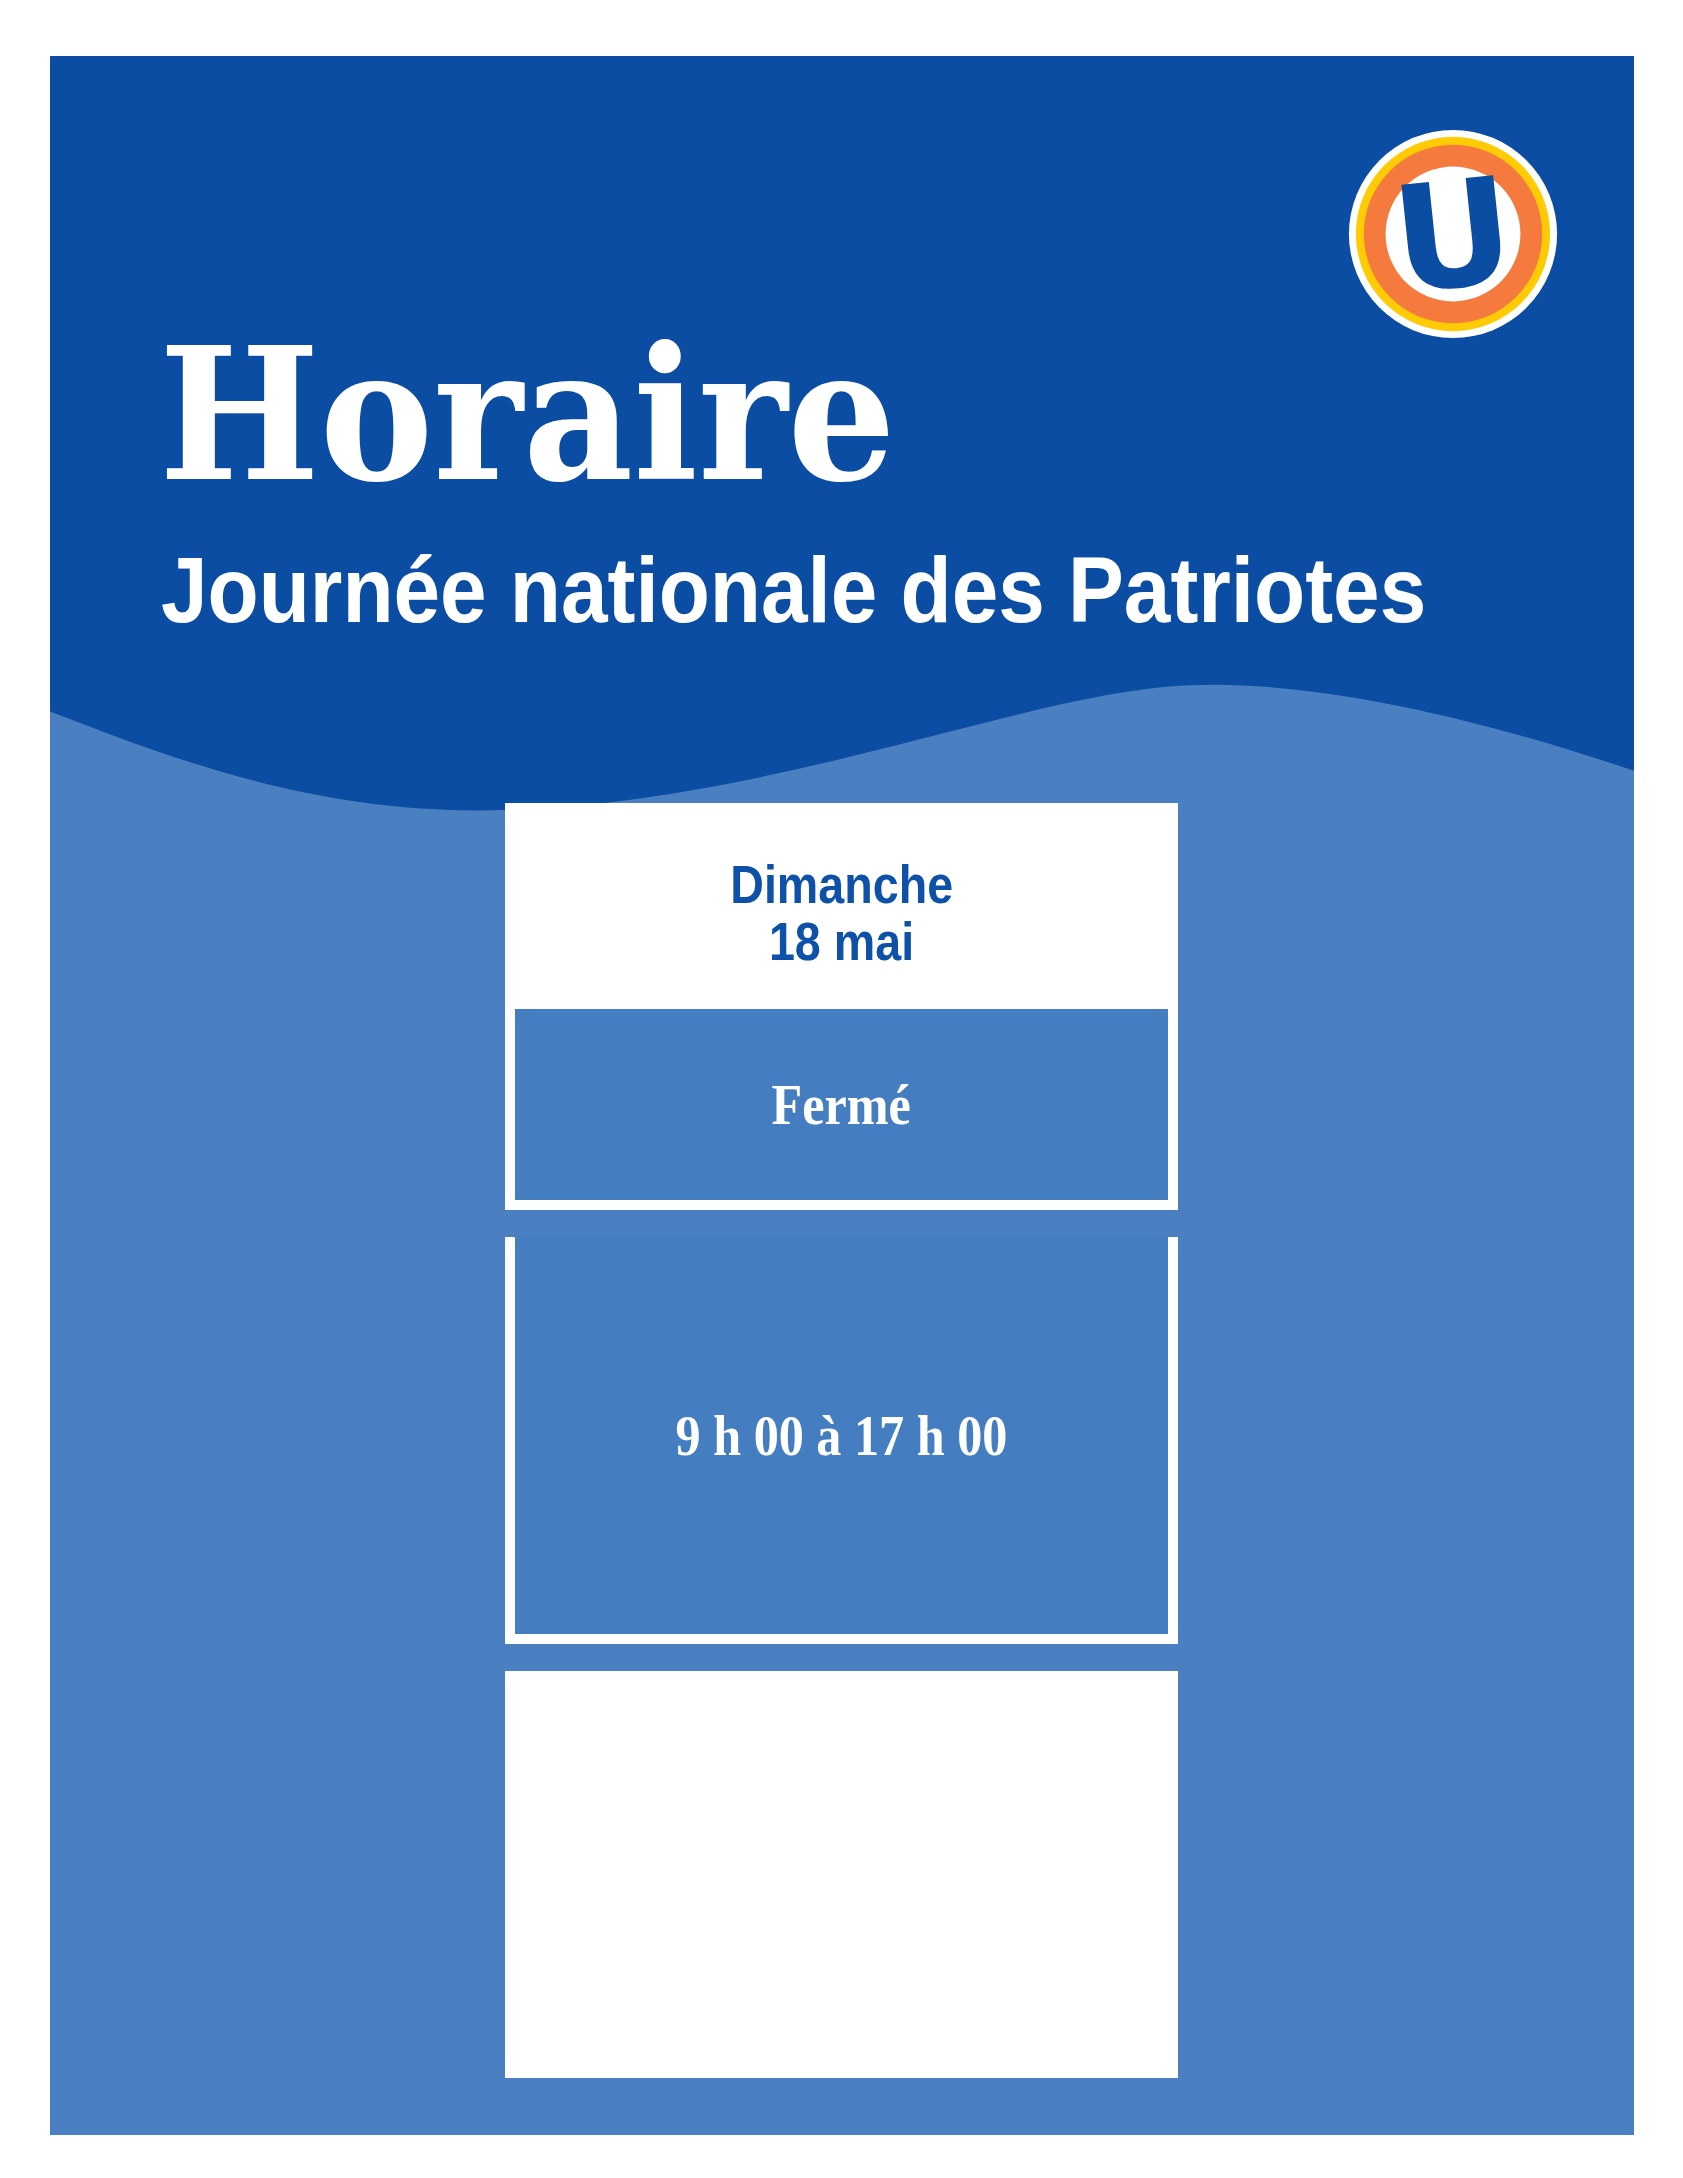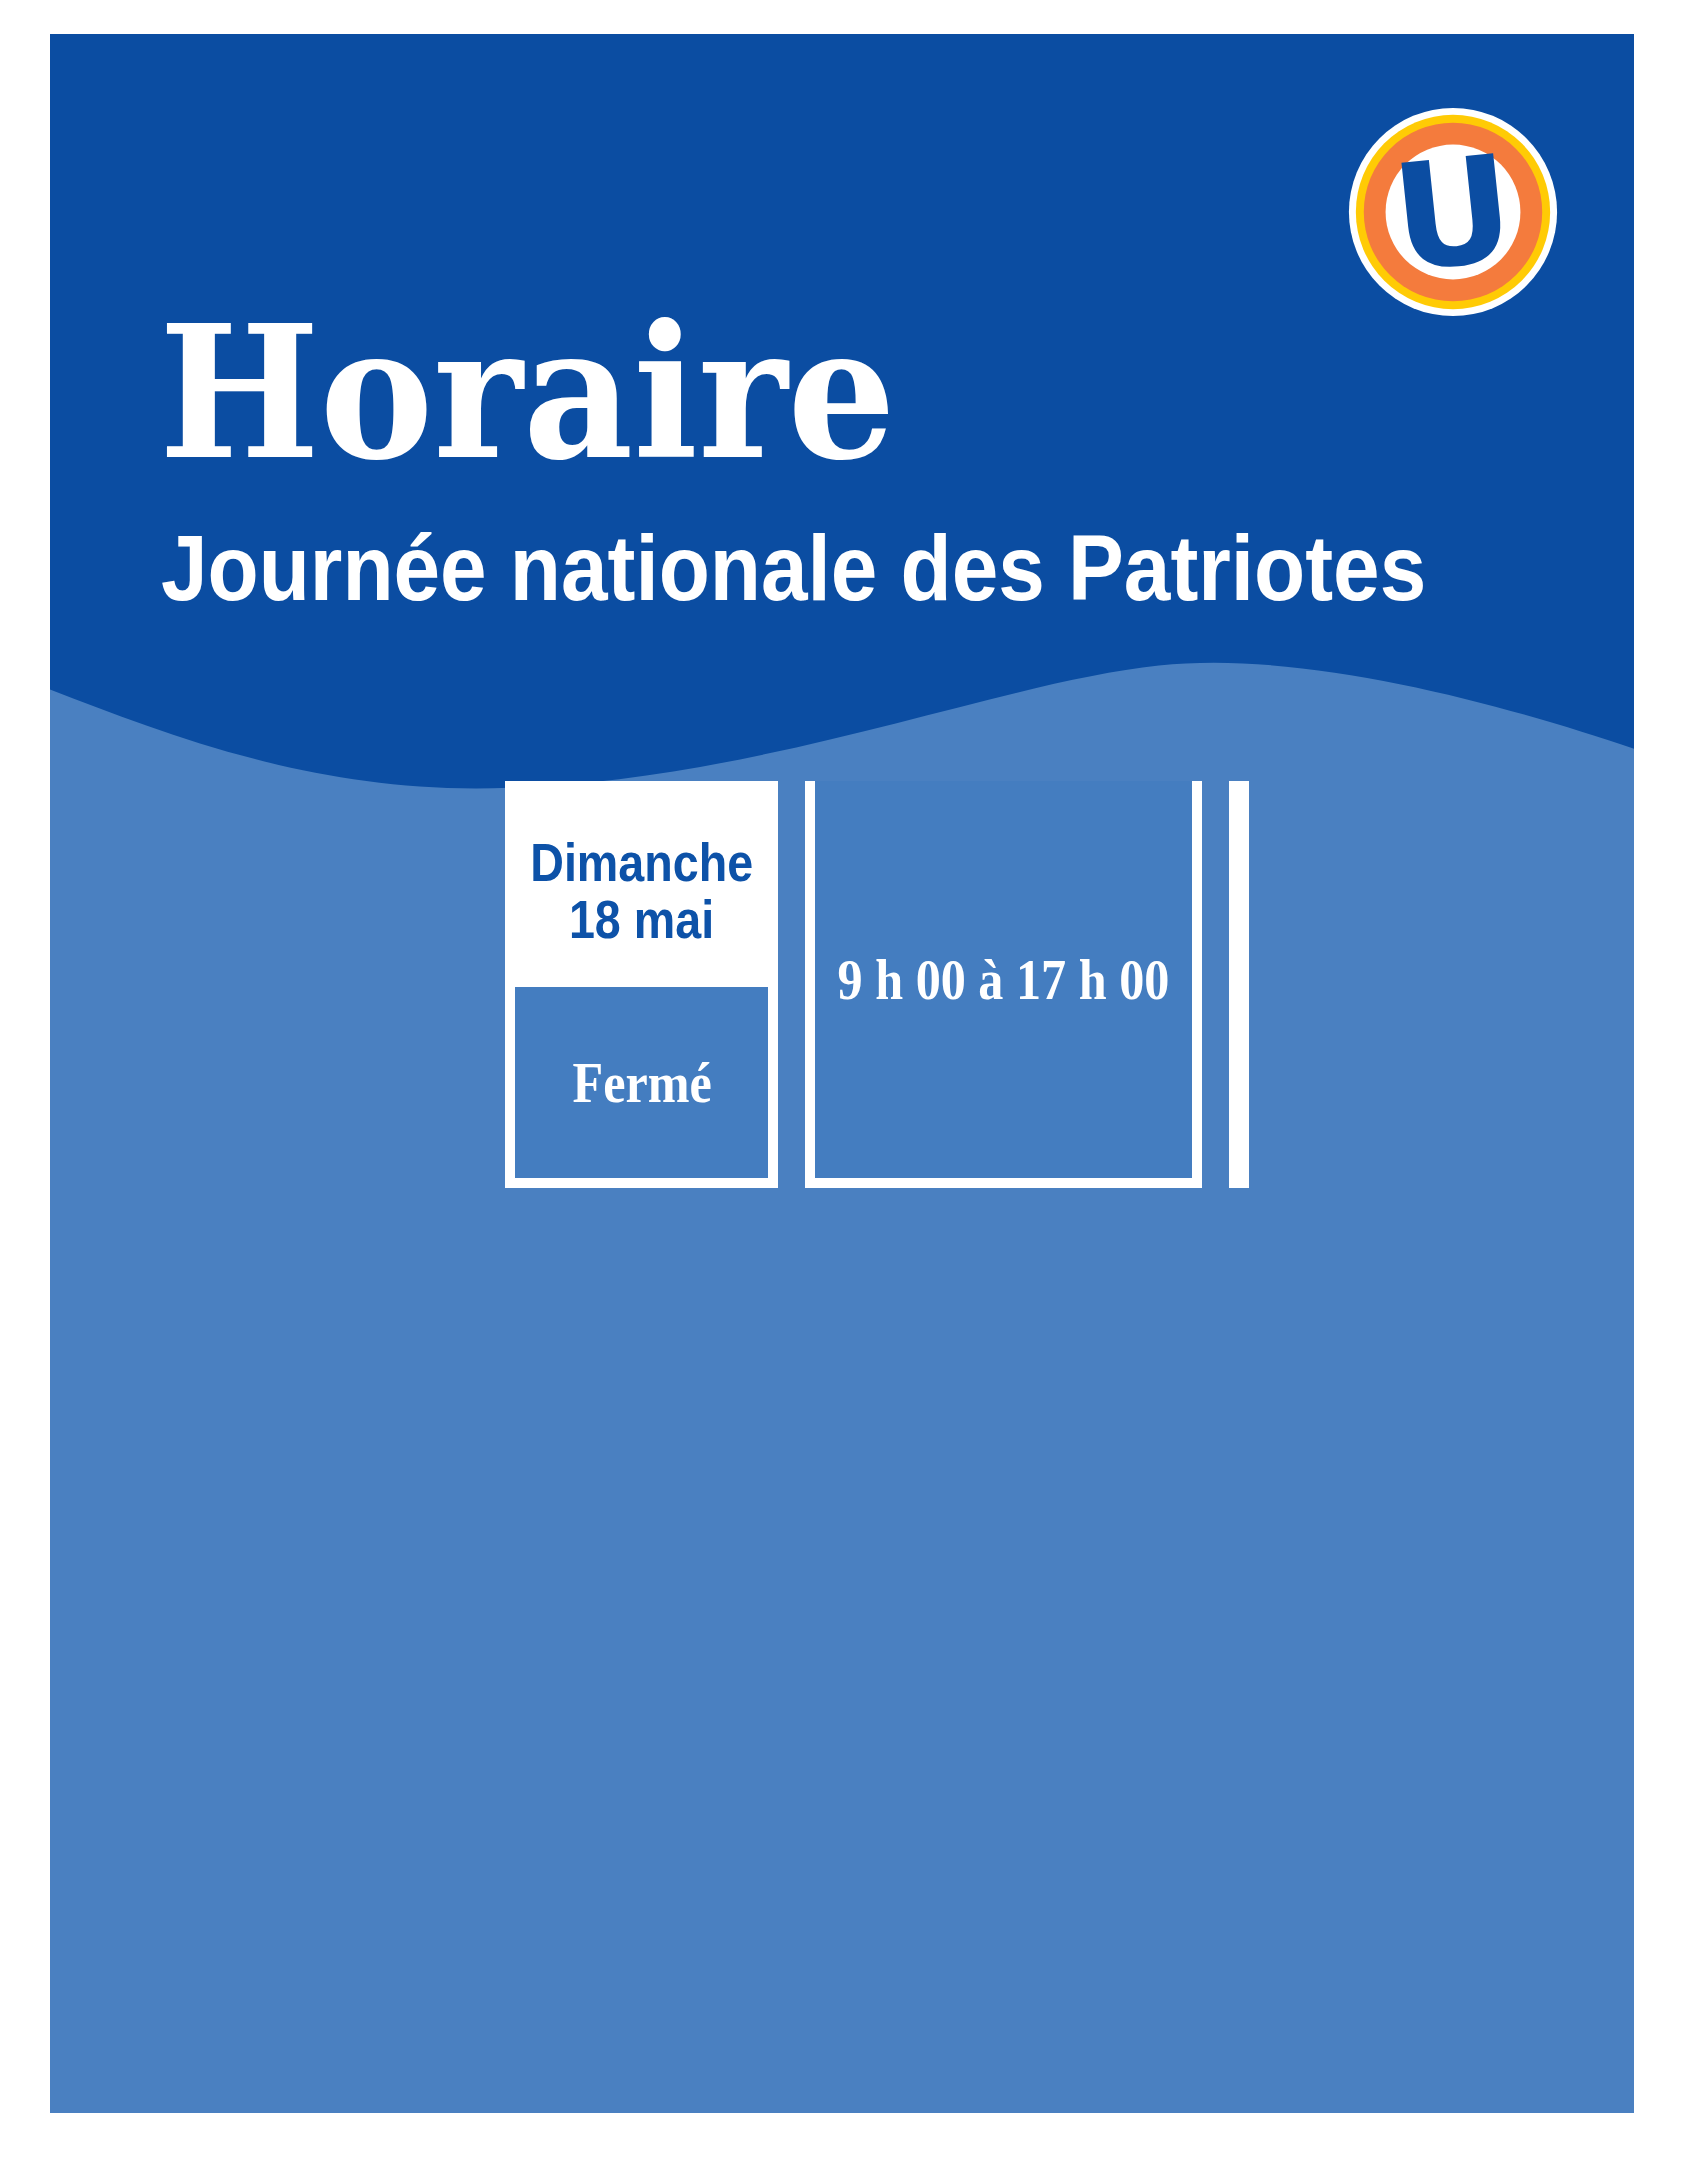--- a/index.html
+++ b/index.html
@@ -12,21 +12,21 @@
     --logo-yellow:#ffcb05;
     --logo-letter-blue:#0b4da2;
     --text-white:#ffffff;
   }
   html,body{margin:0;padding:0;background:#e8e8e8;}
   .poster{
     position:relative;width:1683px;height:2178px;background:var(--frame-white);
     font-family:"Liberation Sans",sans-serif;overflow:hidden;
   }
   .content{
-    position:absolute;left:50px;top:34px;width:1584px;height:2079px;
+    position:absolute;left:50px;top:56px;width:1584px;height:2079px;
     background:var(--body-blue);overflow:hidden;
   }
   .header-band{
     position:absolute;left:0;top:0;width:1584px;height:596px;
     background:var(--header-blue);
   }
   .wave{
     position:absolute;left:0;top:594px;width:1584px;height:198px;display:block;
   }
   .wave path{fill:var(--header-blue);}
@@ -48,21 +48,21 @@
     transform:scaleX(0.93);transform-origin:left center;white-space:nowrap;
   }
   .page-subtitle{
     position:absolute;left:111px;top:488px;margin:0;
     font-weight:bold;font-size:93px;line-height:1;color:var(--text-white);
     transform:scaleX(0.90);transform-origin:left center;white-space:nowrap;
     letter-spacing:0px;
   }
   .cards{
     position:absolute;left:455px;top:747px;width:673px;
-    display:flex;flex-direction:row;gap:27px;
+    display:flex;flex-direction:column;gap:27px;
   }
   .card{
     width:673px;height:407px;background:var(--frame-white);
     box-sizing:border-box;padding:0 10px 10px 10px;
     display:flex;flex-direction:column;
   }
   .card-day{
     height:206px;display:flex;flex-direction:column;align-items:center;
     justify-content:center;padding-top:14px;box-sizing:border-box;
     color:var(--day-text-blue);

